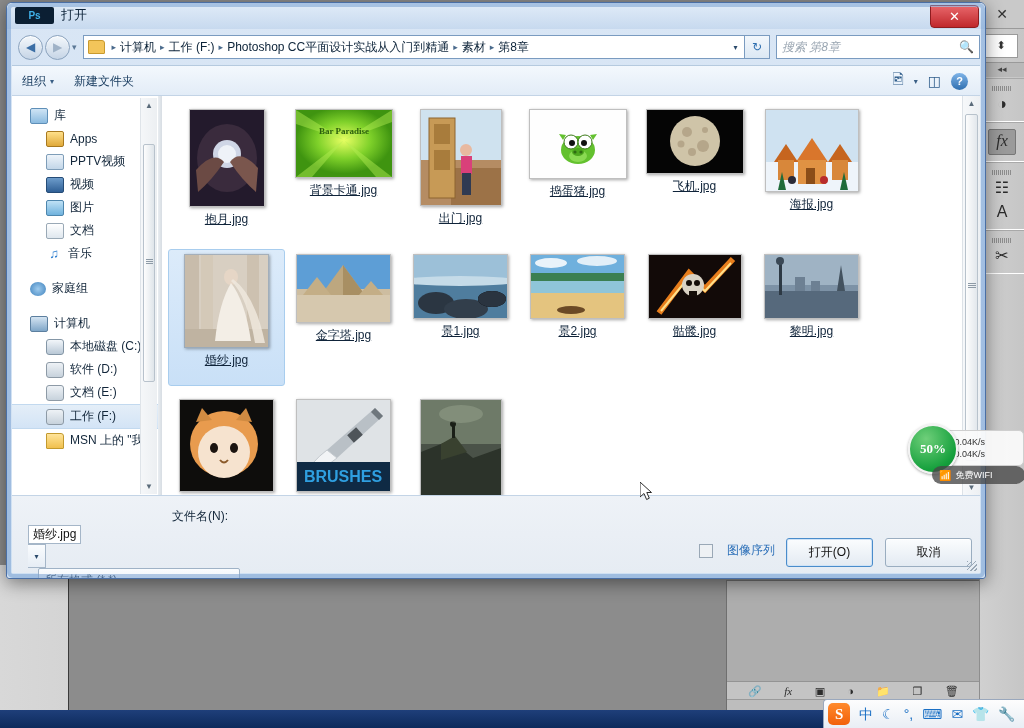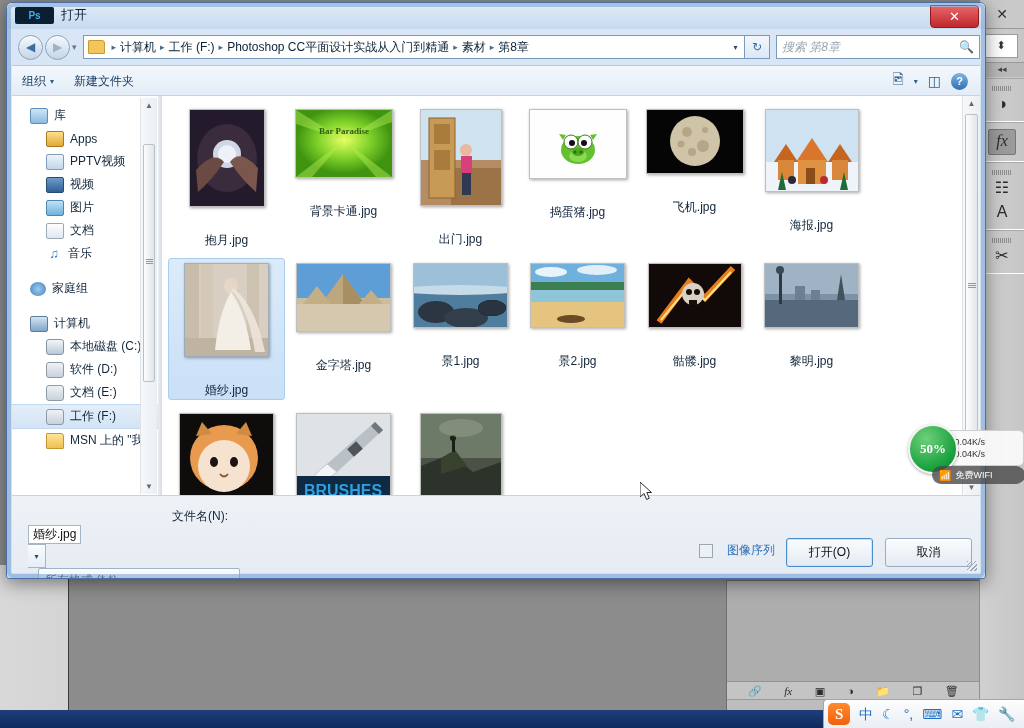--- a/index.html
+++ b/index.html
@@ -149,26 +149,26 @@
     background:linear-gradient(to right,#fdfdfd,#dfe5ea);border:1px solid #b8c2cc;border-radius:2px;}
   #sb-thumb .grip{width:7px;height:5px;margin:114px auto 0;
     background:repeating-linear-gradient(to bottom,#8d9aa6 0 1px,transparent 1px 2px);}
   #splitter{width:4px;background:linear-gradient(to right,#e9edf1,#d7dde3);}
 
   
   #filepane{flex:1;position:relative;background:#fff;overflow:hidden;}
   #grid{position:absolute;left:0;top:0;right:17px;bottom:0;padding:8px 0 0 6px;
     display:flex;flex-wrap:wrap;align-content:flex-start;}
   .tile{width:111px;min-height:129px;margin:0 0 8px 0;padding:4px 2px 2px;
-    display:flex;flex-direction:column;align-items:center;border:1px solid transparent;border-radius:3px;gap:15px;}
+    display:flex;flex-direction:column;align-items:center;border:1px solid transparent;border-radius:3px;}
   .tile.sel{background:linear-gradient(to bottom,#dcebfa,#c9e0f7);border:1px solid #a8cdee;}
   .tile.sel2{background:linear-gradient(to bottom,#eaf3fc,#ddecf9);border:1px solid #cfe2f3;}
   .thumb{box-shadow:1px 1px 3px rgba(0,0,0,.35);border:1px solid rgba(0,0,0,.25);}
-  .tname{margin-top:11px;font-size:12px;color:#10243a;text-align:center;line-height:14px;
-    width:105px;word-break:break-all;}
+  .tname{margin-top:5px;font-size:12px;color:#10243a;text-align:center;line-height:14px;
+    width:105px;word-break:break-all;text-decoration:underline;}
   #grid-scroll{position:absolute;right:0;top:0;width:17px;bottom:0;
     background:linear-gradient(to right,#f6f8fa,#edf0f3);border-left:1px solid #dde2e7;}
   .g-arr{height:16px;text-align:center;font-size:8px;color:#5a6b7a;line-height:16px;}
   #grid-thumb{position:absolute;left:2px;right:2px;top:18px;height:345px;
     background:linear-gradient(to right,#fdfdfd,#e2e7ec);border:1px solid #b8c2cc;border-radius:2px;}
   #grid-thumb .grip{width:8px;height:6px;margin:168px auto 0;
     background:repeating-linear-gradient(to bottom,#8d9aa6 0 1px,transparent 1px 2px);}
 
   
   #dlg-footer{position:absolute;left:5px;top:492px;right:5px;bottom:5px;

